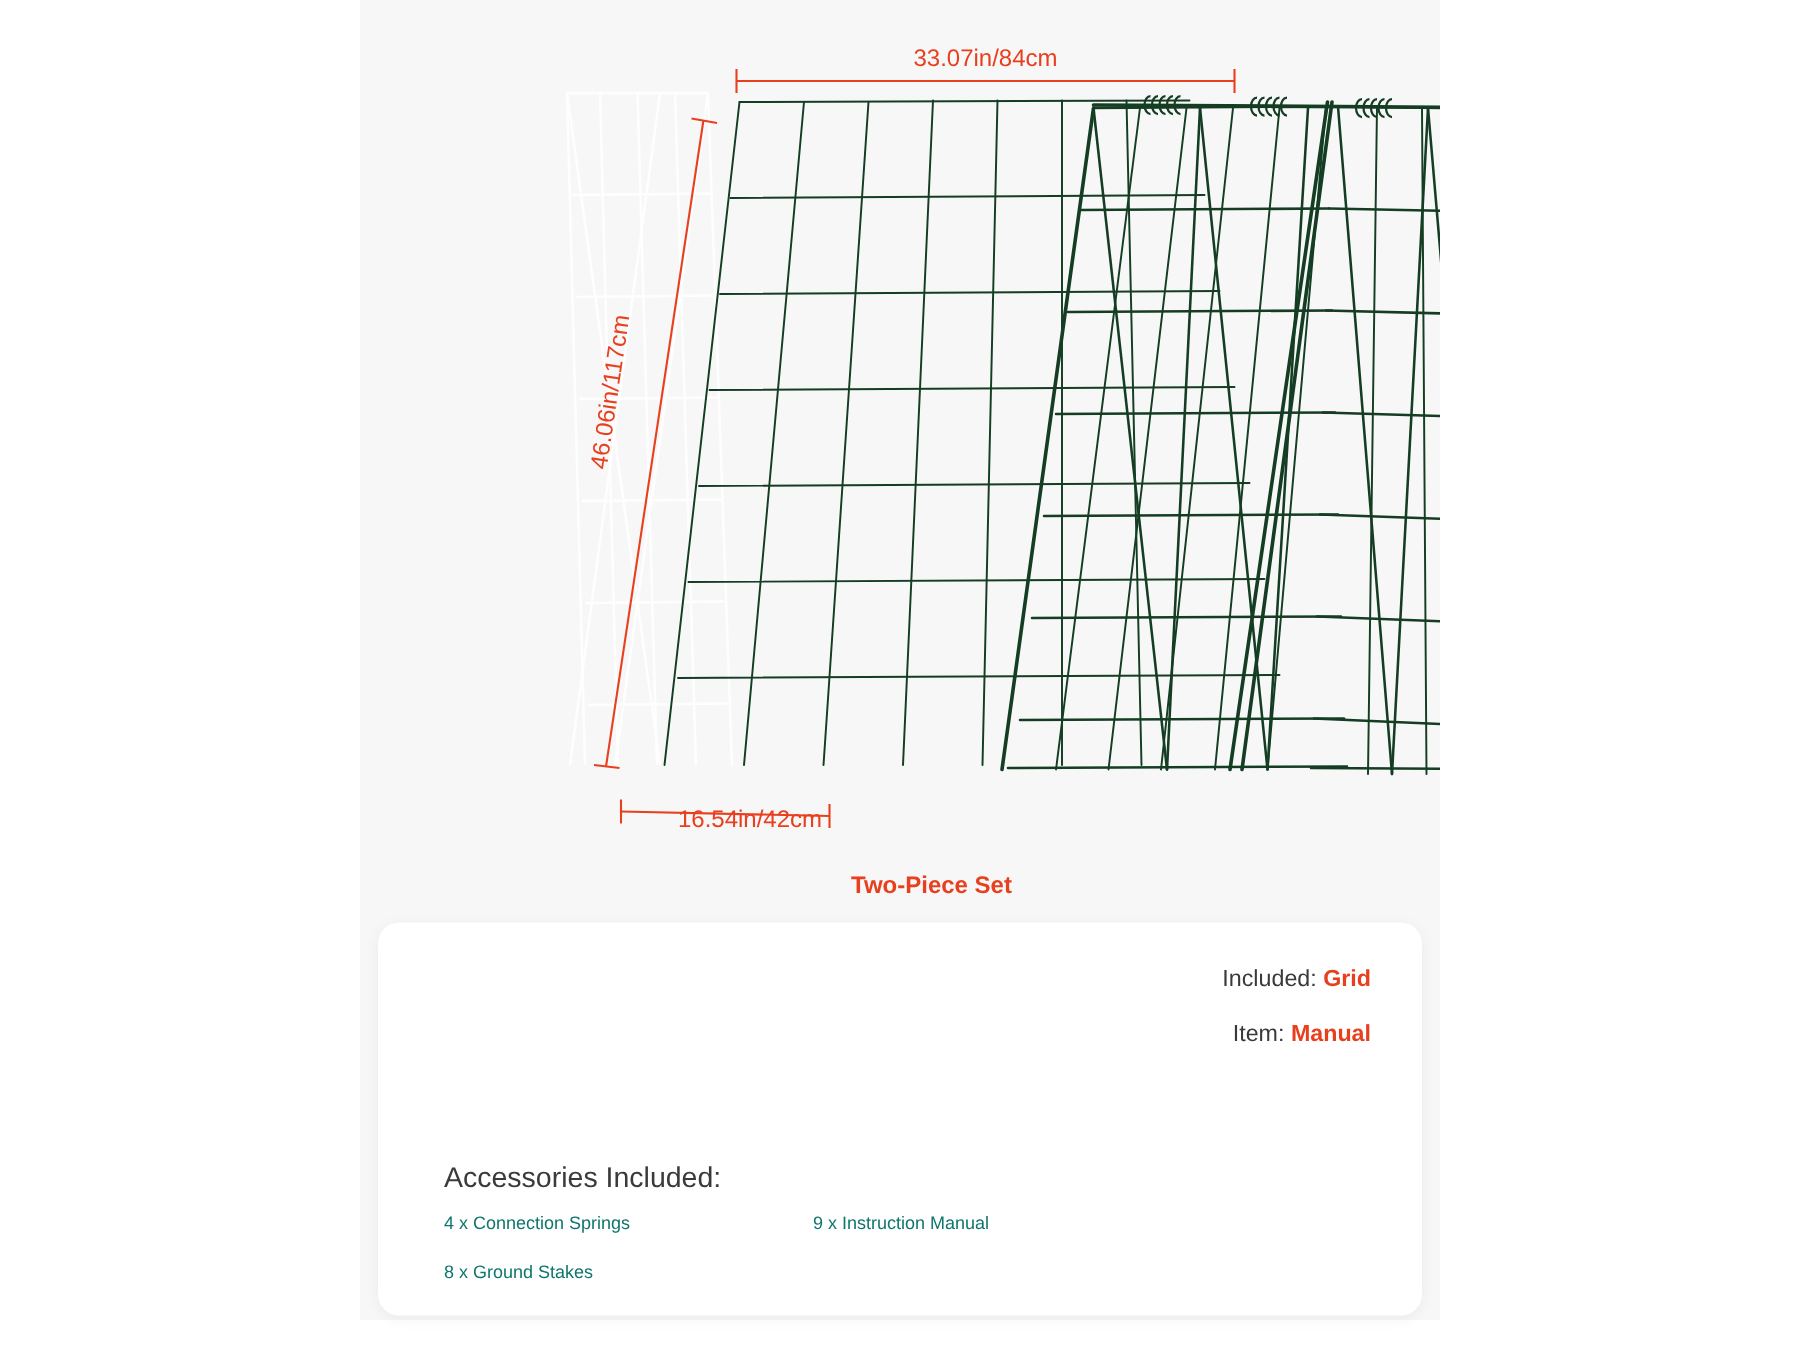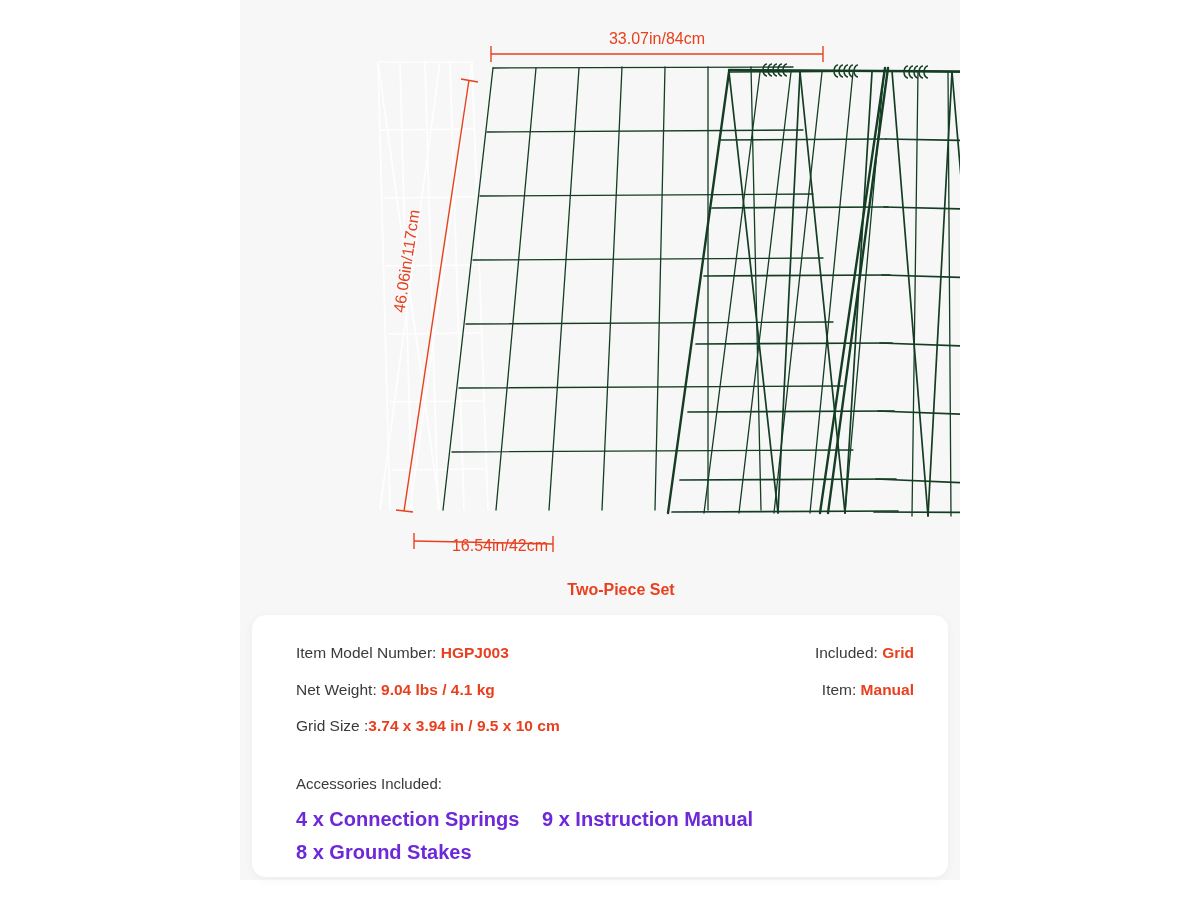--- a/index.html
+++ b/index.html
@@ -77,28 +77,28 @@
     color: #e8401f;
     font-weight: bold;
   }
   .spec-right .spec-line {
     text-align: right;
   }
   .acc-title {
     position: absolute;
     left: 44px;
     top: 160px;
-    font-size: 15px;
+    font-size: 19px;
     color: #3a3a3a;
   }
   .acc-item {
     position: absolute;
-    font-size: 20px;
-    font-weight: bold;
-    color: #6d28d9;
+    font-size: 12px;
+    font-weight: normal;
+    color: #0f766e;
     white-space: nowrap;
   }
   .acc-r1c1 { left: 44px;  top: 193px; }
   .acc-r1c2 { left: 290px; top: 193px; }
   .acc-r2c1 { left: 44px;  top: 226px; }
 
   
   .dim-text {
     font-family: "Liberation Sans", sans-serif;
     font-size: 16px;
@@ -285,31 +285,20 @@
           <path d="M313 536 L313 552"></path>
         </g>
         <text class="dim-text" x="260" y="551" text-anchor="middle">16.54in/42cm</text>
 
         <text class="caption-text" x="381" y="595" text-anchor="middle">Two-Piece Set</text>
       </svg>
     </div>
 
     <div id="spec-card">
 
-      <div class="spec-left">
-        <div class="spec-line">
-          <span>Item Model Number: </span><span class="val">HGPJ003</span>
-        </div>
-        <div class="spec-line">
-          <span>Net Weight: </span><span class="val">9.04 lbs / 4.1 kg</span>
-        </div>
-        <div class="spec-line">
-          <span>Grid Size :</span><span class="val">3.74 x 3.94 in / 9.5 x 10 cm</span>
-        </div>
-      </div>
 
       <div class="spec-right">
         <div class="spec-line">
           <span>Included: </span><span class="val">Grid</span>
         </div>
         <div class="spec-line">
           <span>Item: </span><span class="val">Manual</span>
         </div>
       </div>
 

